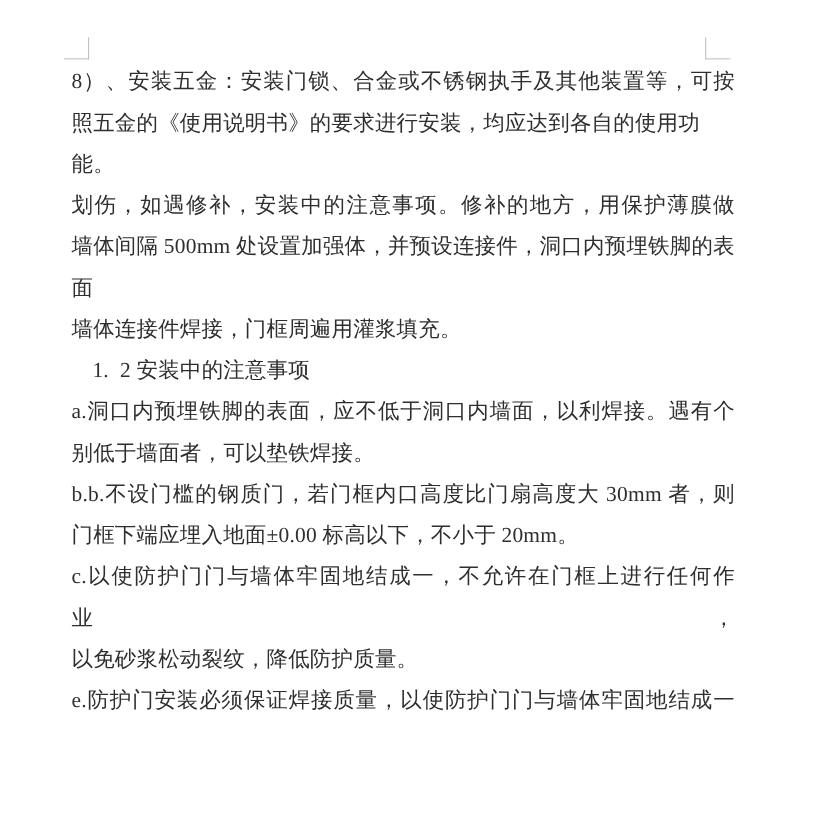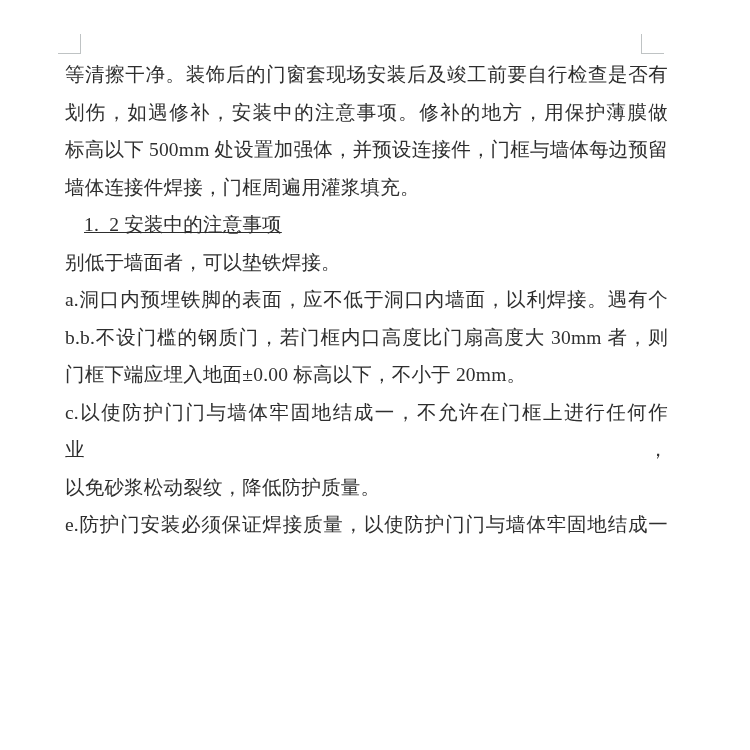--- a/index.html
+++ b/index.html
@@ -44,21 +44,20 @@
     top: 56px;
     width: 603px;
     color: #2e2e2e;
   }
   .para {
     margin: 0;
     padding: 0;
   }
   .para.indent .line {
     padding-left: 19px;
-    text-decoration: underline;
   }
   .line {
     font-size: 19.5px;
     line-height: 37.5px;
     letter-spacing: 0.2px;
     text-align: left;
     white-space: normal;
     overflow: visible;
   }
   .line.fill {
@@ -68,33 +67,36 @@
   }
 </style>
 </head>
 <body style="background: rgb(255, 255, 255);">
 
 <div class="page">
   <div class="crop-mark left" style="border-right-color: rgb(191, 195, 196); border-bottom-color: rgb(191, 195, 196);"></div>
   <div class="crop-mark right" style="border-left-color: rgb(191, 195, 196); border-bottom-color: rgb(191, 195, 196);"></div>
   <div class="doc-body" style="color: rgb(46, 46, 46);">
       <div class="para">
-        <div class="line fill">等清擦干净。装饰后的门窗套现场安装后及竣工前要自行检查是否有</div>
+        <div class="line fill">8）、安装五金：安装门锁、合金或不锈钢执手及其他装置等，可按</div>
+        <div class="line">照五金的《使用说明书》的要求进行安装，均应达到各自的使用功能。</div>
+      </div>
+      <div class="para">
         <div class="line fill">划伤，如遇修补，安装中的注意事项。修补的地方，用保护薄膜做</div>
       </div>
       <div class="para">
-        <div class="line fill">标高以下 500mm 处设置加强体，并预设连接件，门框与墙体每边预留</div>
+        <div class="line fill">墙体间隔 500mm 处设置加强体，并预设连接件，洞口内预埋铁脚的表面</div>
         <div class="line">墙体连接件焊接，门框周遍用灌浆填充。</div>
       </div>
       <div class="para indent">
         <div class="line">1.&nbsp; 2 安装中的注意事项</div>
       </div>
       <div class="para">
+        <div class="line fill">a.洞口内预埋铁脚的表面，应不低于洞口内墙面，以利焊接。遇有个</div>
         <div class="line">别低于墙面者，可以垫铁焊接。</div>
-        <div class="line fill">a.洞口内预埋铁脚的表面，应不低于洞口内墙面，以利焊接。遇有个</div>
       </div>
       <div class="para">
         <div class="line fill">b.b.不设门槛的钢质门，若门框内口高度比门扇高度大 30mm 者，则</div>
         <div class="line">门框下端应埋入地面±0.00 标高以下，不小于 20mm。</div>
       </div>
       <div class="para">
         <div class="line fill">c.以使防护门门与墙体牢固地结成一，不允许在门框上进行任何作业，</div>
         <div class="line">以免砂浆松动裂纹，降低防护质量。</div>
       </div>
       <div class="para">

